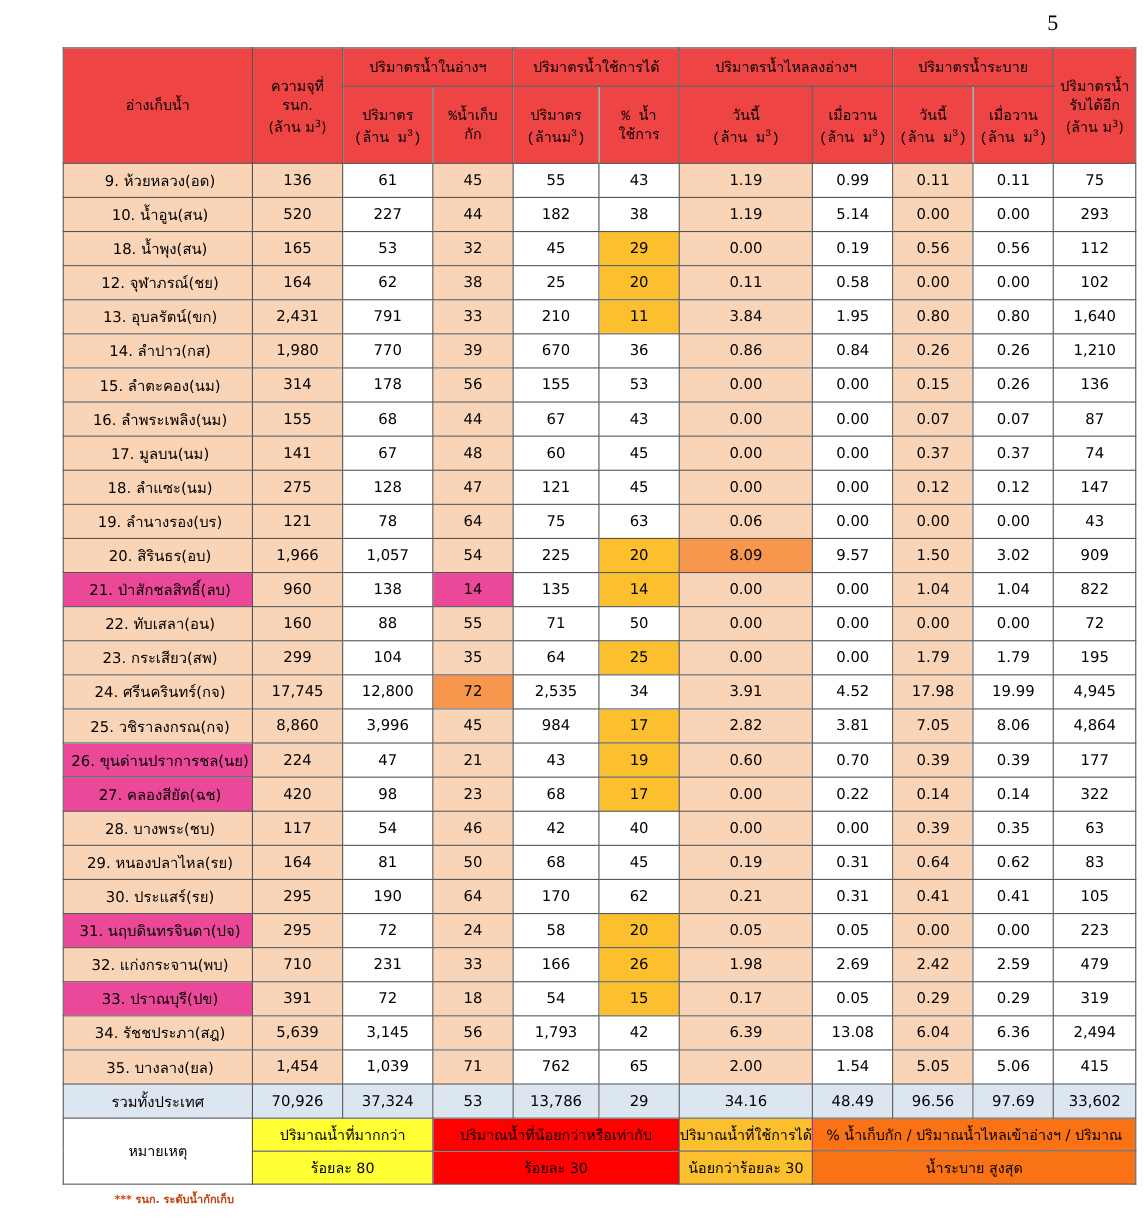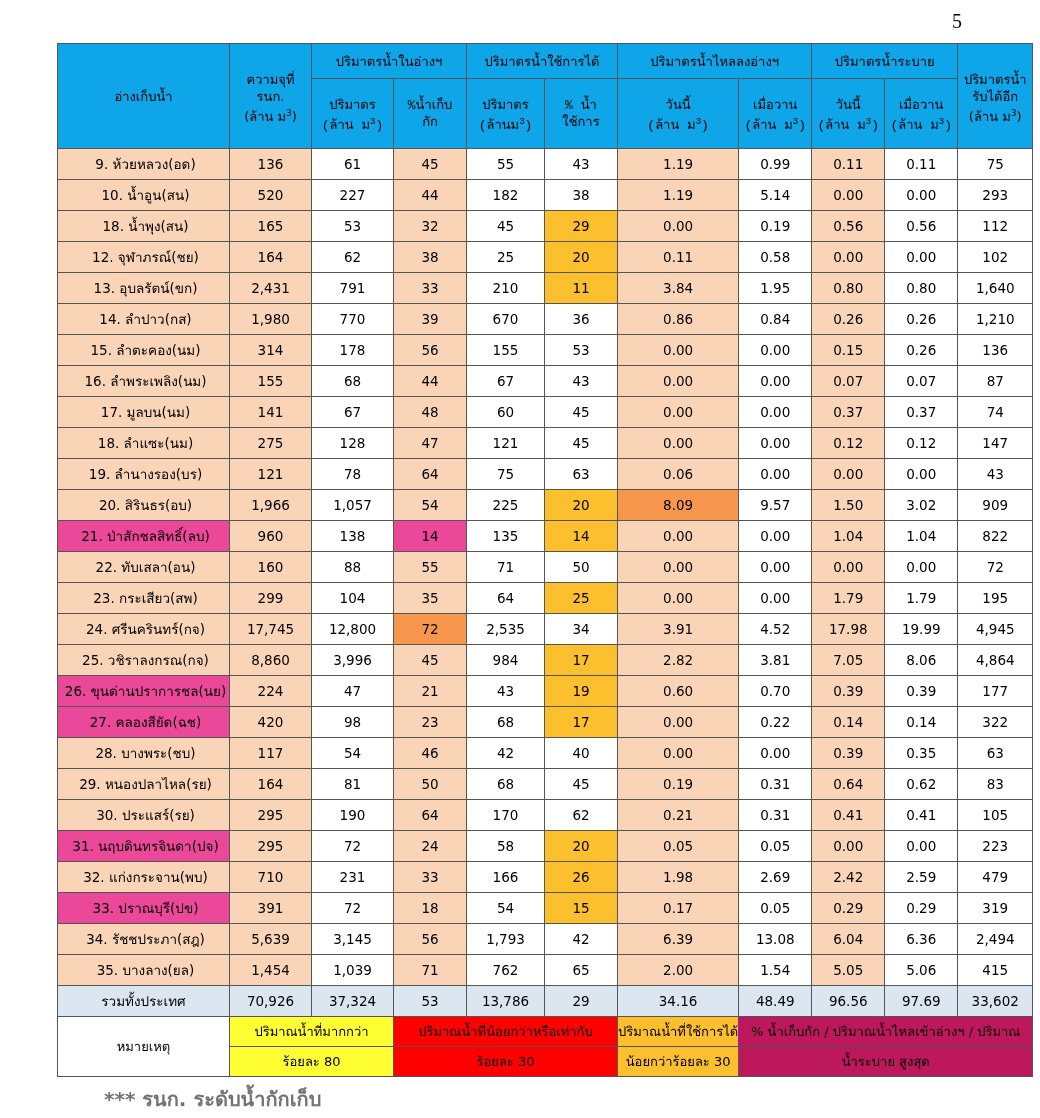--- a/index.html
+++ b/index.html
@@ -2,39 +2,39 @@
 <html><head>
 <meta charset="utf-8">
 <style>
   html, body { margin: 0; padding: 0; background: #ffffff; }
   body { width: 1040px; height: 1118px; position: relative; overflow: hidden;
          font-family: "DejaVu Sans", "Liberation Sans", sans-serif; color: #000; }
   .page-num { position: absolute; left: 952px; top: 10px; font-family: "Liberation Serif", "DejaVu Serif", serif; font-size: 20px; }
   table.res { position: absolute; left: 57px; top: 43px; border-collapse: collapse; table-layout: fixed;
               font-size: 13.5px; }
   table.res td, table.res th { border: 1px solid #555; text-align: center; padding: 0; overflow: hidden; white-space: nowrap; font-weight: normal; }
-  th { background: #0ea5e9; font-size: 13px; line-height: 17px; }
+  th { background: #ef4444; font-size: 13px; line-height: 17px; }
   th .l { display: block; height: 17px; }
   tr.hdr1 th { height: 34px; }
   tr.hdr2 th { height: 69px; font-family: Liberation Mono, monospace; }
   tr.dr td { height: 30px; }
   td.name { text-align: left; padding-left: 4px !important; }
   .peach { background: #fad4b6; }
   .white { background: #ffffff; }
   .amber { background: #fcbf2d; }
   .red { background: #ec4899; }
   .orange { background: #f7974d; }
   .total td { background: #dce6f1; height: 30px; }
   .legend td { height: 29px; font-size: 13px; }
   .leg-yellow { background: #ffff33; }
   .leg-red { background: #ff0000; }
   .leg-amber { background: #fcbf2d; }
-  .leg-orange { background: #be185d; margin-top: 20px; }
+  .leg-orange { background: #f97316; margin-top: 20px; }
   .leg-label { background: #fff; }
-  .footnote { position: absolute; left: 104px; top: 1083px; color: #737373; font-weight: bold; font-size: 20px; }
+  .footnote { position: absolute; left: 104px; top: 1083px; color: #c2410c; font-weight: bold; font-size: 10px; }
   sup { font-size: 9px; }
 </style>
 </head>
 <body>
 
 <div class="page-num">5</div>
 
 <table class="res">
   <colgroup>
     <col style="width:172px">

